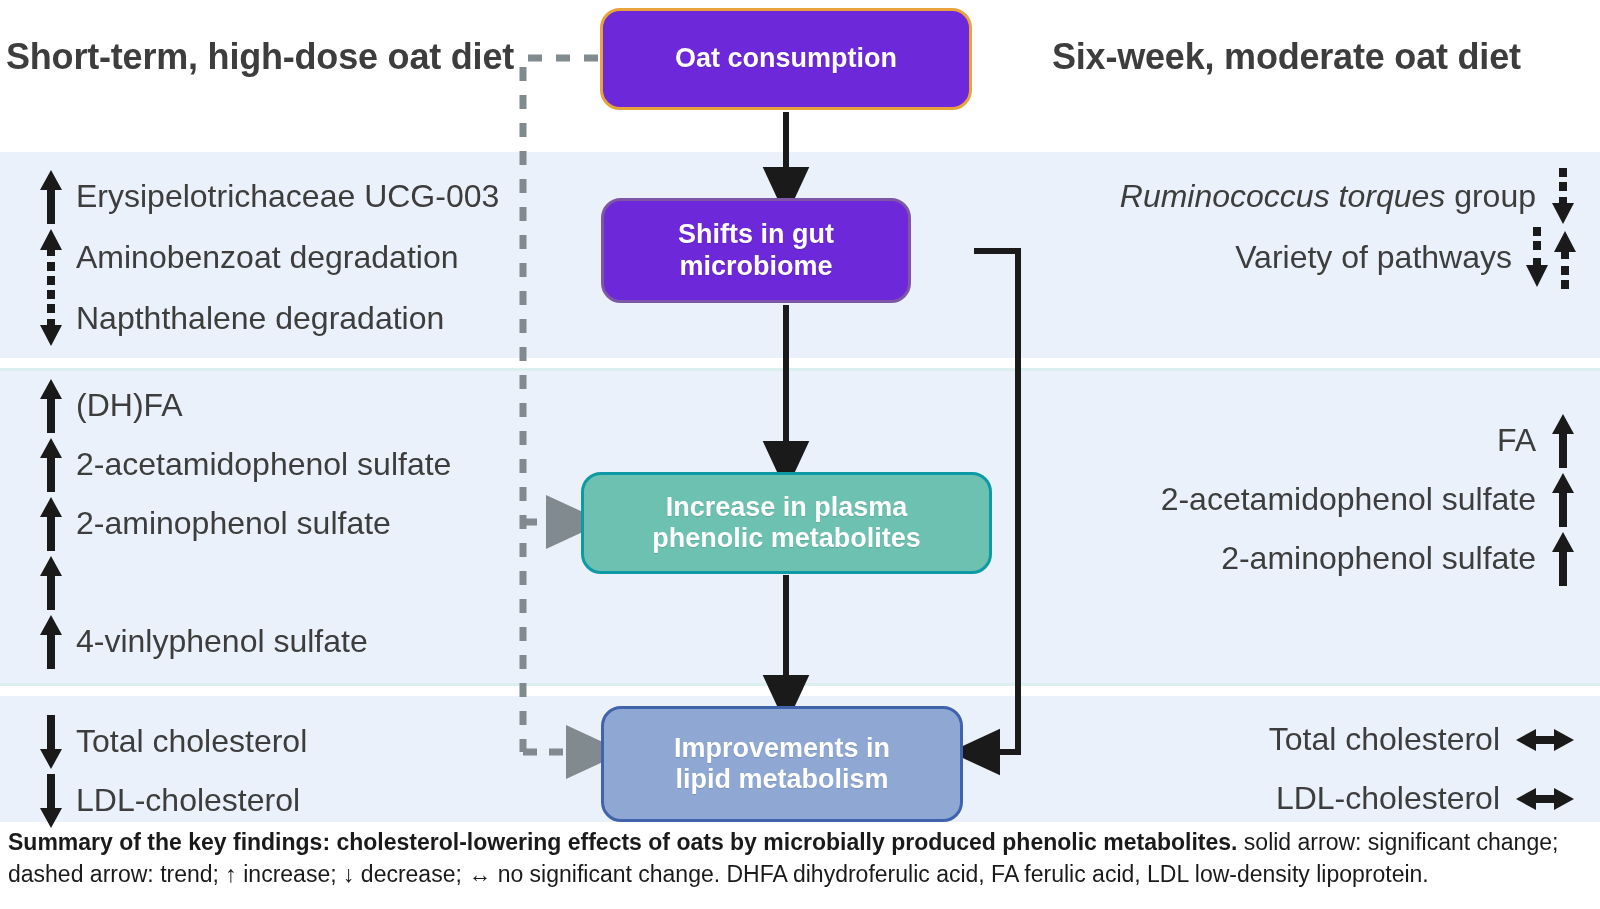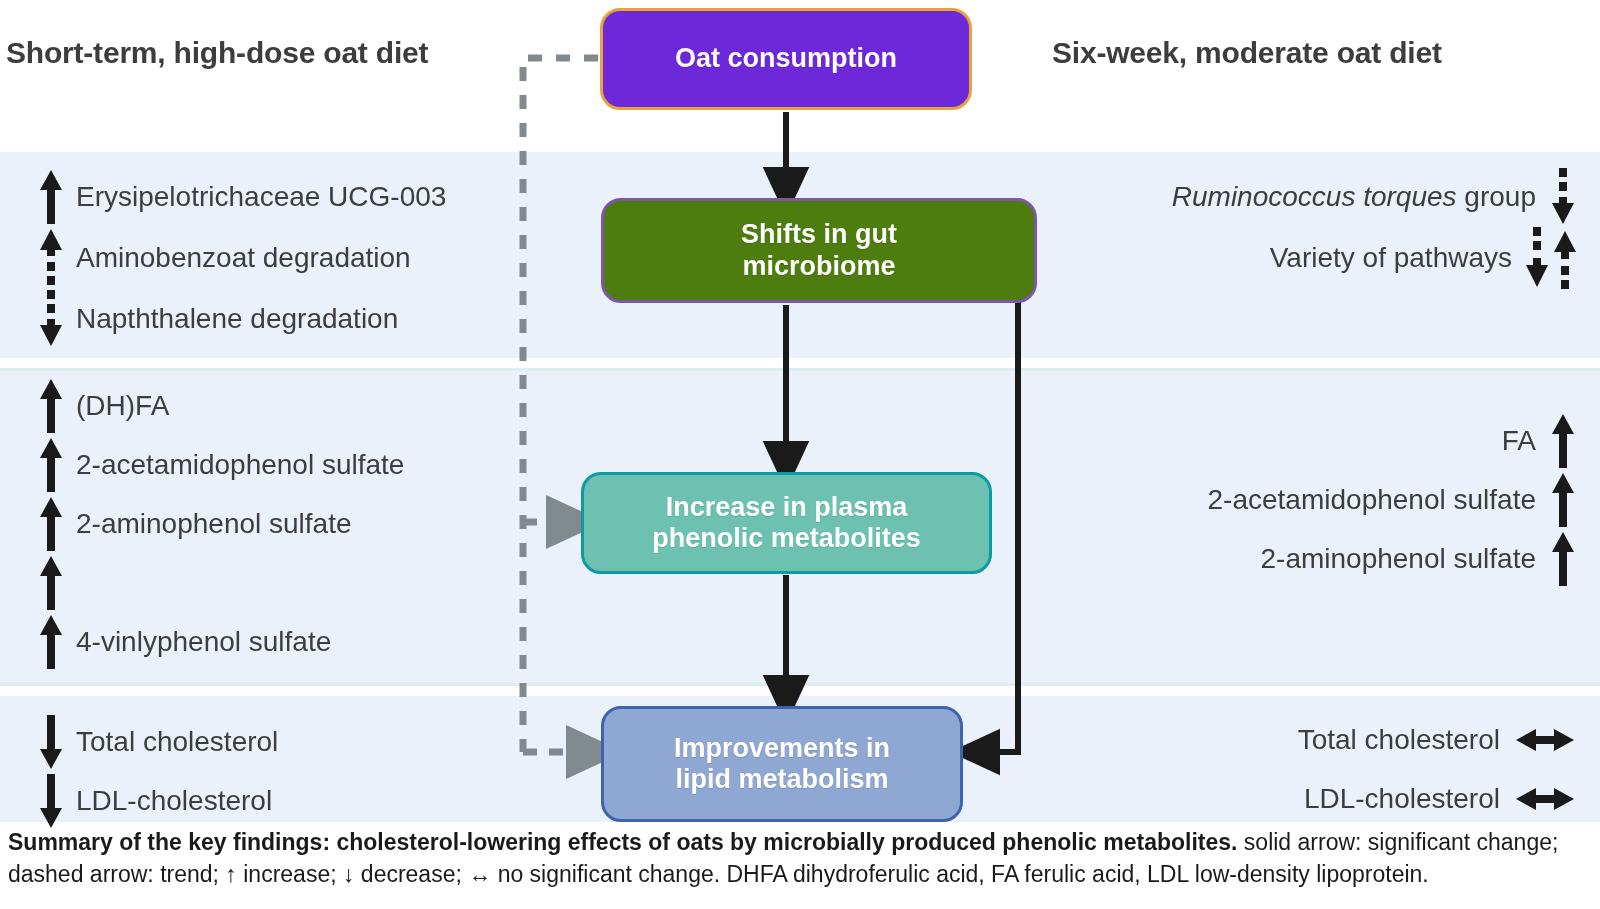--- a/index.html
+++ b/index.html
@@ -14,54 +14,54 @@
   
   .band { position: absolute; left: 0; width: 1600px; background: #eaf1fa; }
   .band.tinted { box-shadow: inset 0 3px 0 #dcefef, inset 0 -3px 0 #dcefef; }
   #band-microbiome  { top: 152px; height: 206px; }
   #band-metabolites { top: 368px; height: 318px; }
   #band-lipids      { top: 696px; height: 126px; }
 
   
   .col-heading {
     position: absolute; top: 36px;
-    font-size: 30px; font-weight: bold; color: #3d3d3d;
+    font-size: 36px; font-weight: bold; color: #3d3d3d;
     letter-spacing: -0.2px; white-space: nowrap;
   }
   #heading-left  { left: 6px; }
   #heading-right { left: 1052px; }
 
   
   .node {
     position: absolute;
     display: flex; align-items: center; justify-content: center;
     text-align: center;
     color: #ffffff; font-weight: bold; font-size: 27px; line-height: 1.15;
     border-radius: 20px; border-width: 3px; border-style: solid;
     text-shadow: 0 1px 1px rgba(0,0,0,.12);
     padding: 0 12px;
   }
   #node-oat        { left: 600px; top: 8px;   width: 372px; height: 102px;
                      background: #6d28d9; border-color: #e9a battle; }
   #node-oat        { border-color: #e8a33c; }
-  #node-microbiome { left: 601px; top: 198px; width: 436px; height: 105px;
-                     background: #4d7c0f; border-color: #7d56a5; }
+  #node-microbiome { left: 601px; top: 198px; width: 310px; height: 105px;
+                     background: #6d28d9; border-color: #7d56a5; }
   #node-phenolic   { left: 581px; top: 472px; width: 411px; height: 102px;
                      background: #6dc1b0; border-color: #0d9aa5; }
   #node-lipid      { left: 601px; top: 706px; width: 362px; height: 116px;
                      background: #8fa7d3; border-color: #3f63ac; }
 
   
   #connectors { position: absolute; left: 0; top: 0; width: 1600px; height: 909px; }
 
   
   .item-list { position: absolute; }
   .item {
     display: flex; align-items: center;
-    font-size: 28px; color: #3d3d3d; white-space: nowrap;
+    font-size: 32px; color: #3d3d3d; white-space: nowrap;
   }
   .item-left  { justify-content: flex-start; }
   .item-right { justify-content: flex-end; }
   .item-label { }
 
   .glyph {
     display: inline-flex; align-items: center; justify-content: center;
     flex: none;
   }
   .glyph svg { display: block; }

